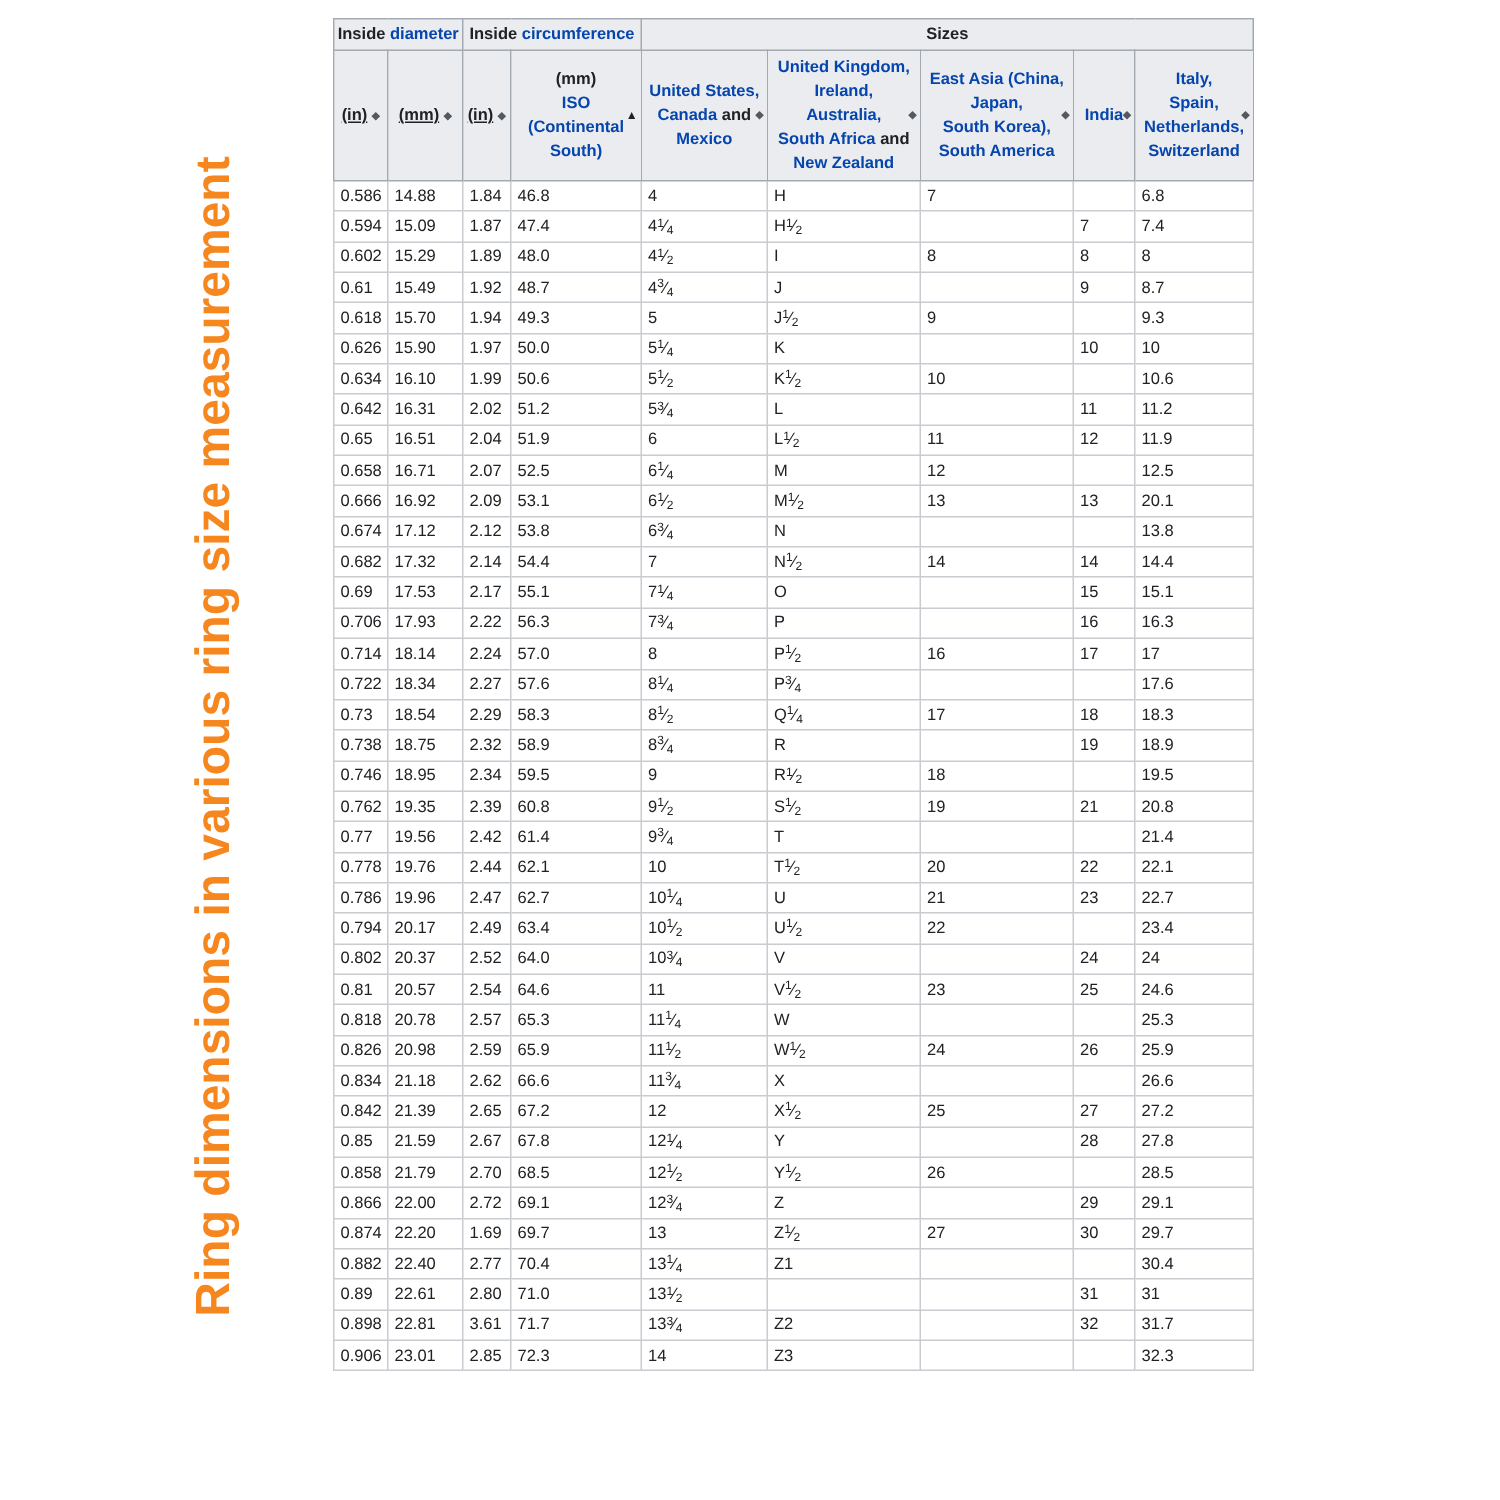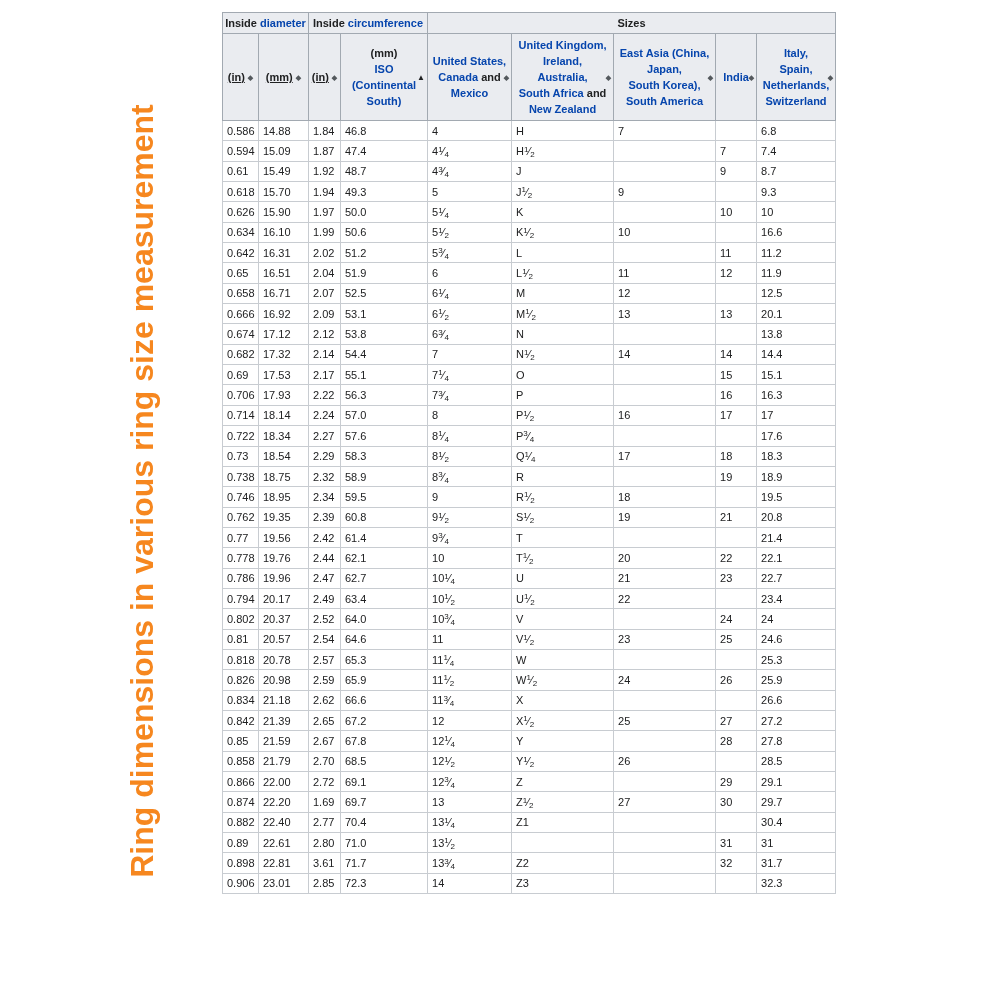--- a/index.html
+++ b/index.html
@@ -147,20 +147,31 @@
         <td>15.09</td>
         <td>1.87</td>
         <td>47.4</td>
         <td>4<sup>1</sup>⁄<sub>4</sub></td>
         <td>H<sup>1</sup>⁄<sub>2</sub></td>
         <td></td>
         <td>7</td>
         <td>7.4</td>
       </tr>
       <tr>
+        <td>0.602</td>
+        <td>15.29</td>
+        <td>1.89</td>
+        <td>48.0</td>
+        <td>4<sup>1</sup>⁄<sub>2</sub></td>
+        <td>I</td>
+        <td>8</td>
+        <td>8</td>
+        <td>8</td>
+      </tr>
+      <tr>
         <td>0.61</td>
         <td>15.49</td>
         <td>1.92</td>
         <td>48.7</td>
         <td>4<sup>3</sup>⁄<sub>4</sub></td>
         <td>J</td>
         <td></td>
         <td>9</td>
         <td>8.7</td>
       </tr>
@@ -188,21 +199,21 @@
       </tr>
       <tr>
         <td>0.634</td>
         <td>16.10</td>
         <td>1.99</td>
         <td>50.6</td>
         <td>5<sup>1</sup>⁄<sub>2</sub></td>
         <td>K<sup>1</sup>⁄<sub>2</sub></td>
         <td>10</td>
         <td></td>
-        <td>16.6</td>
+        <td>10.6</td>
       </tr>
       <tr>
         <td>0.642</td>
         <td>16.31</td>
         <td>2.02</td>
         <td>51.2</td>
         <td>5<sup>3</sup>⁄<sub>4</sub></td>
         <td>L</td>
         <td></td>
         <td>11</td>

